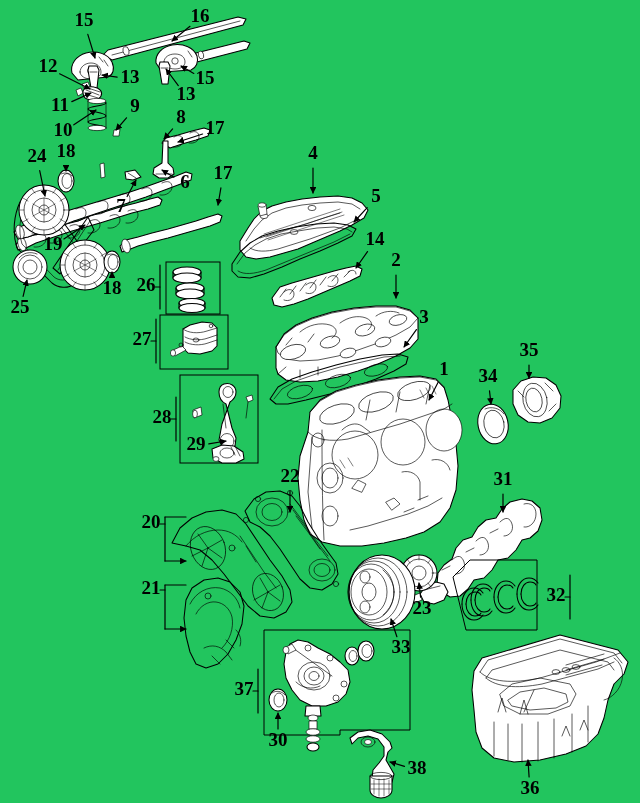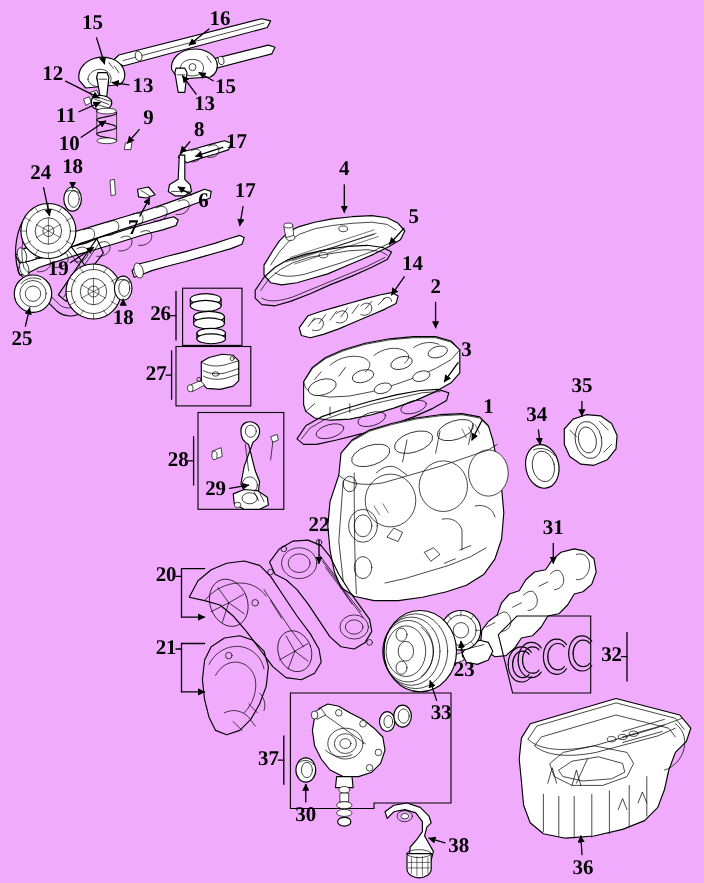--- a/index.html
+++ b/index.html
@@ -4,21 +4,21 @@
 <style>
   html, body {
     margin: 0;
     padding: 0;
     background: #ffffff;
   }
   #diagram-root {
     position: relative;
     width: 640px;
     height: 803px;
-    background: #f0abfc;
+    background: #22c55e;
     font-family: "Liberation Serif", serif;
     overflow: hidden;
   }
   #art-layer, #label-layer {
     position: absolute;
     left: 0;
     top: 0;
     width: 640px;
     height: 803px;
   }

